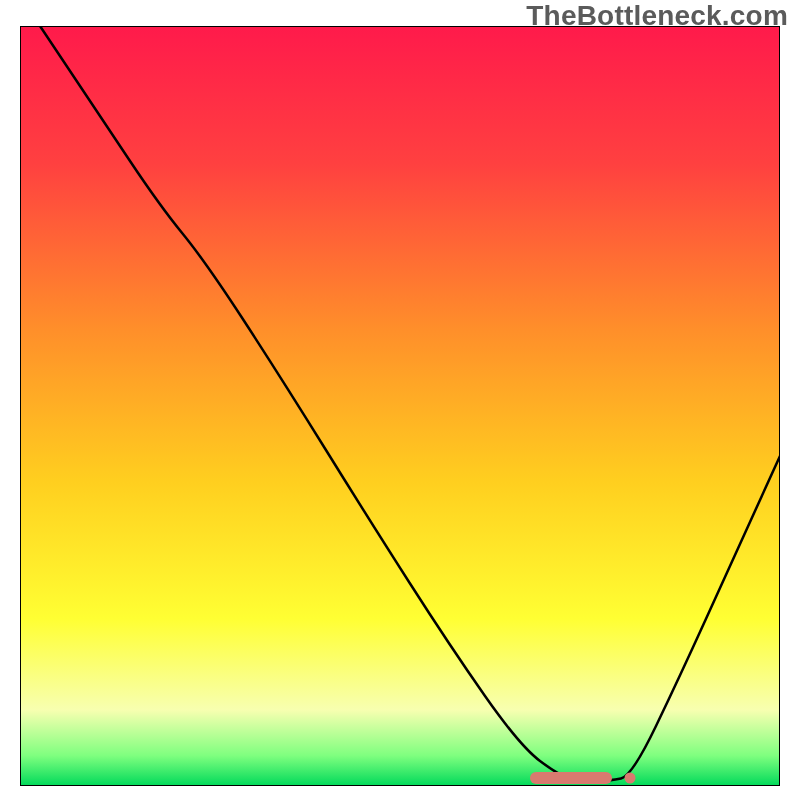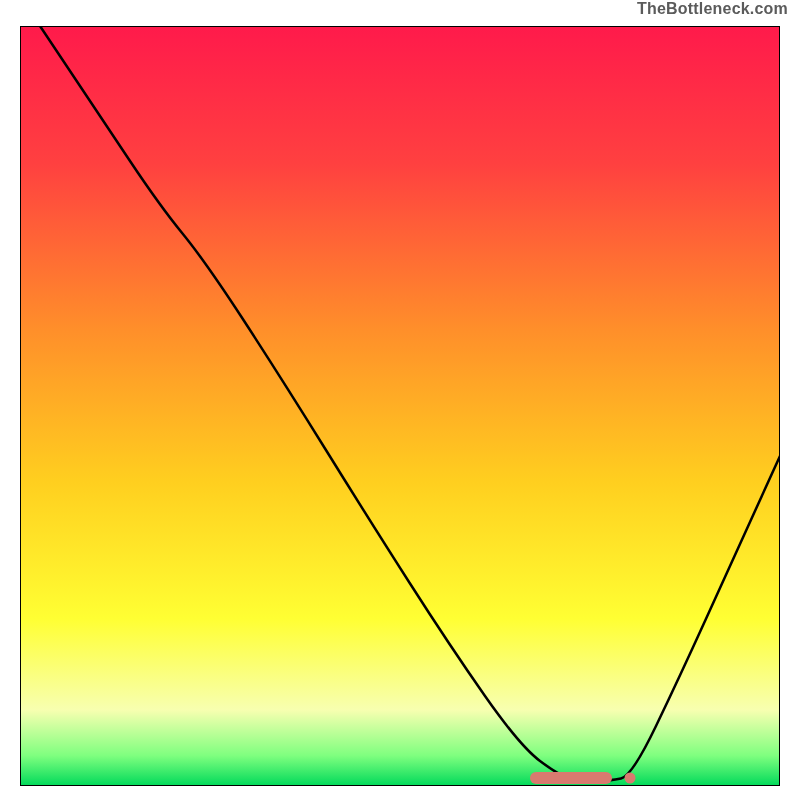--- a/index.html
+++ b/index.html
@@ -14,21 +14,21 @@
   .frame {
     position: relative;
     width: 800px;
     height: 800px;
     box-sizing: border-box;
   }
   .watermark {
     position: absolute;
     top: 0px;
     right: 12px;
-    font-size: 16px;
+    font-size: 28px;
     font-weight: 600;
     color: #5b5b5b;
     letter-spacing: 0.2px;
     z-index: 10;
   }
   .plot {
     position: absolute;
     left: 20px;
     top: 26px;
     width: 760px;

